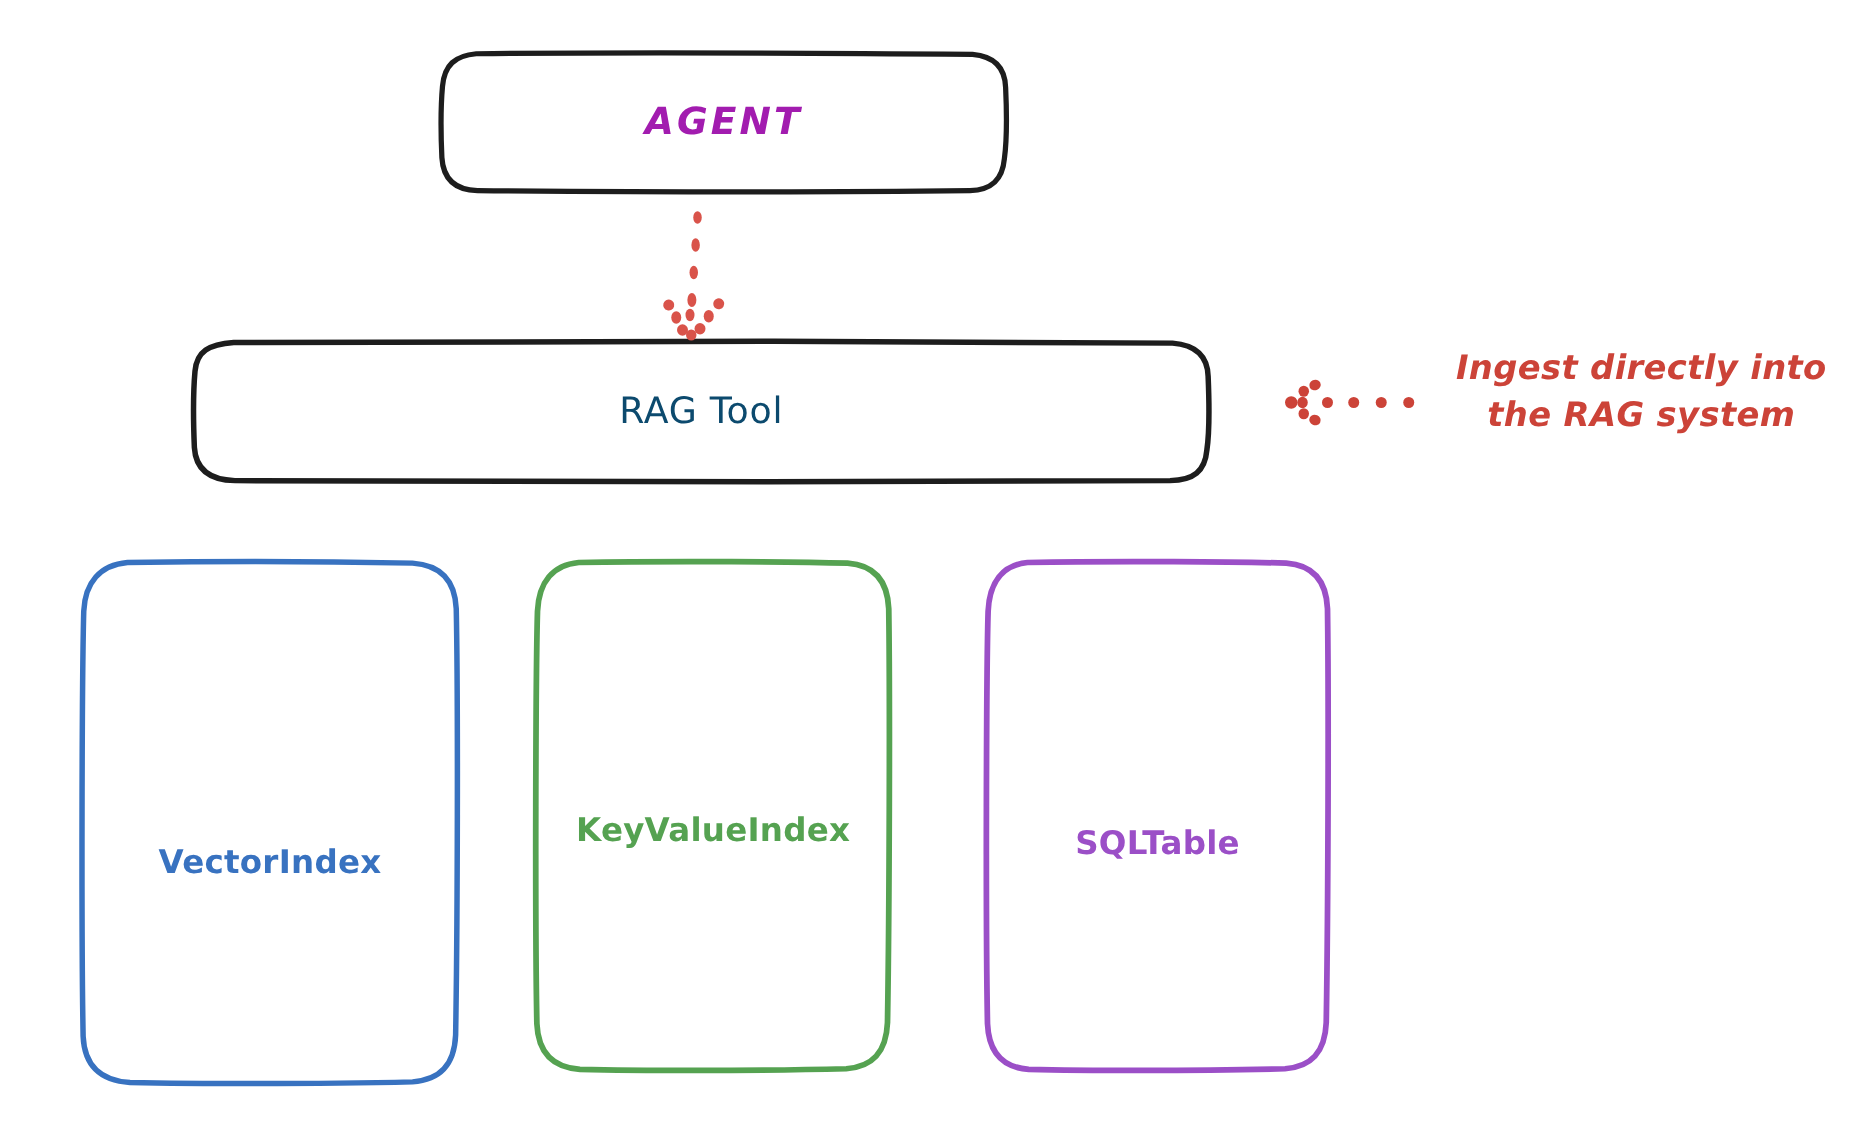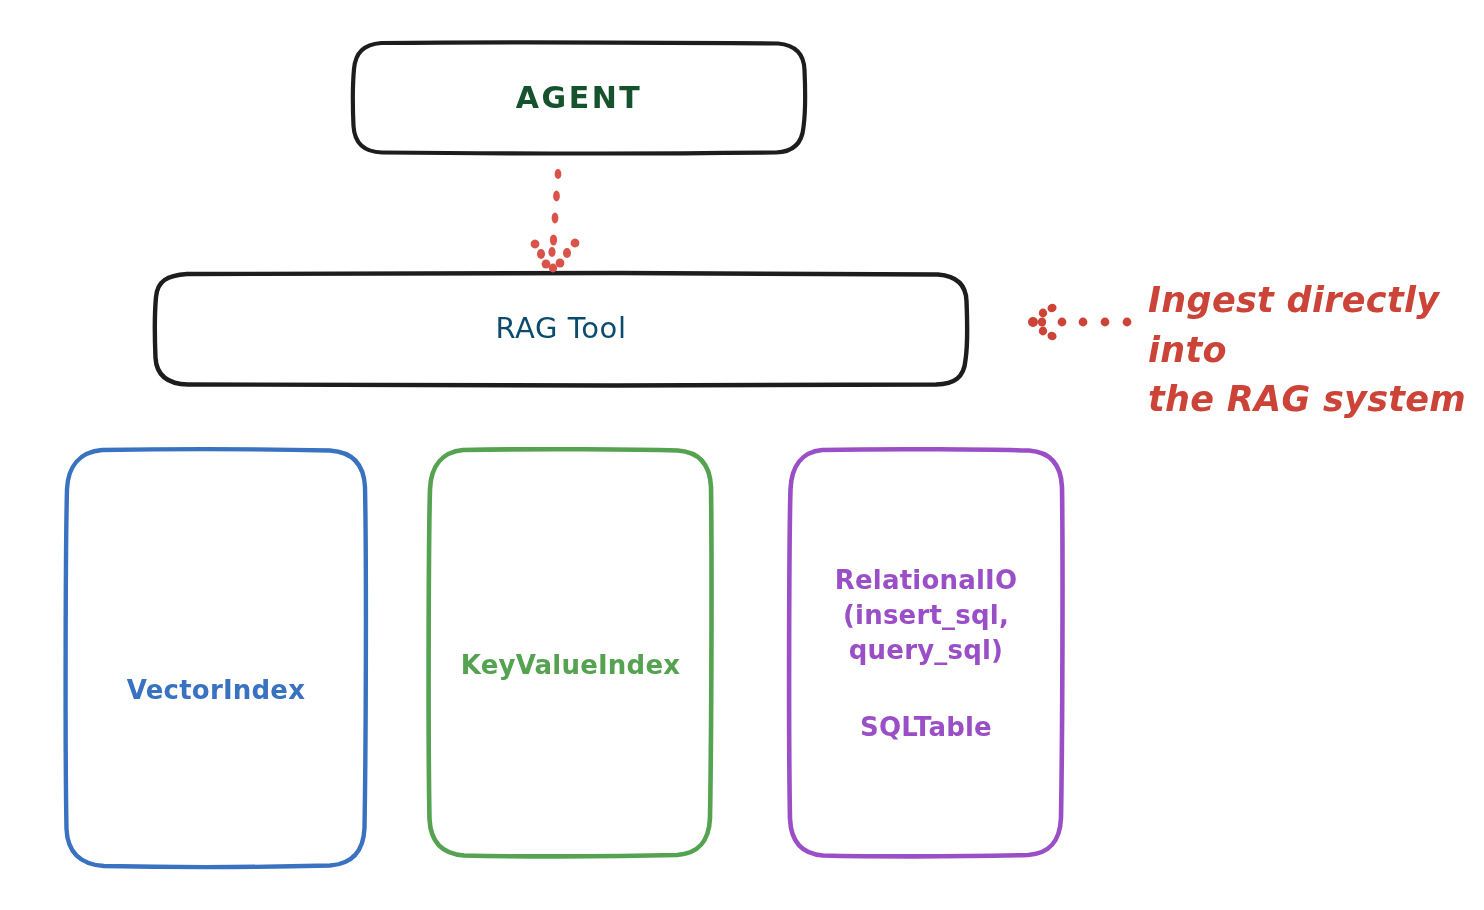--- a/index.html
+++ b/index.html
@@ -39,23 +39,24 @@
   
   #agent-box {
     left: 353px;
     top: 42px;
     width: 452px;
     height: 112px;
   }
   #agent-box .node-label {
     font-family: "DejaVu Sans", sans-serif;
     font-size: 30px;
+    font-style: italic;
     font-weight: 700;
     letter-spacing: 2.5px;
-    color: #14532d;
+    color: #a21caf;
   }
 
   
   #ragtool-box {
     left: 155px;
     top: 273px;
     width: 812px;
     height: 112px;
   }
   #ragtool-box .node-label {
@@ -114,25 +115,25 @@
   #relationalio-box .index-label { margin-top: 44px; }
 
   
   #ingest-note {
     position: absolute;
     left: 1148px;
     top: 276px;
     width: 330px;
     color: #cc4338;
     font-family: "DejaVu Sans", sans-serif;
-    font-size: 35px;
+    font-size: 27px;
     font-weight: 700;
     font-style: italic;
     line-height: 1.42;
-    text-align: left;
+    text-align: center;
     white-space: pre-line;
     letter-spacing: 0.3px;
   }
 </style>
 </head>
 <body>
 
 <svg id="canvas" viewBox="0 0 1484 910" xmlns="http://www.w3.org/2000/svg" aria-hidden="true">
 
   <g>
@@ -231,20 +232,17 @@
 
 <div class="node provider-box" id="vectorio-box">
   <div class="index-label">VectorIndex</div>
 </div>
 
 <div class="node provider-box" id="keyvalueio-box">
   <div class="index-label">KeyValueIndex</div>
 </div>
 
 <div class="node provider-box" id="relationalio-box">
-  <div class="api-label">RelationalIO
-(insert_sql,
-query_sql)</div>
   <div class="index-label">SQLTable</div>
 </div>
 
 <div id="ingest-note">Ingest directly into
 the RAG system</div>
 
 </body></html>

